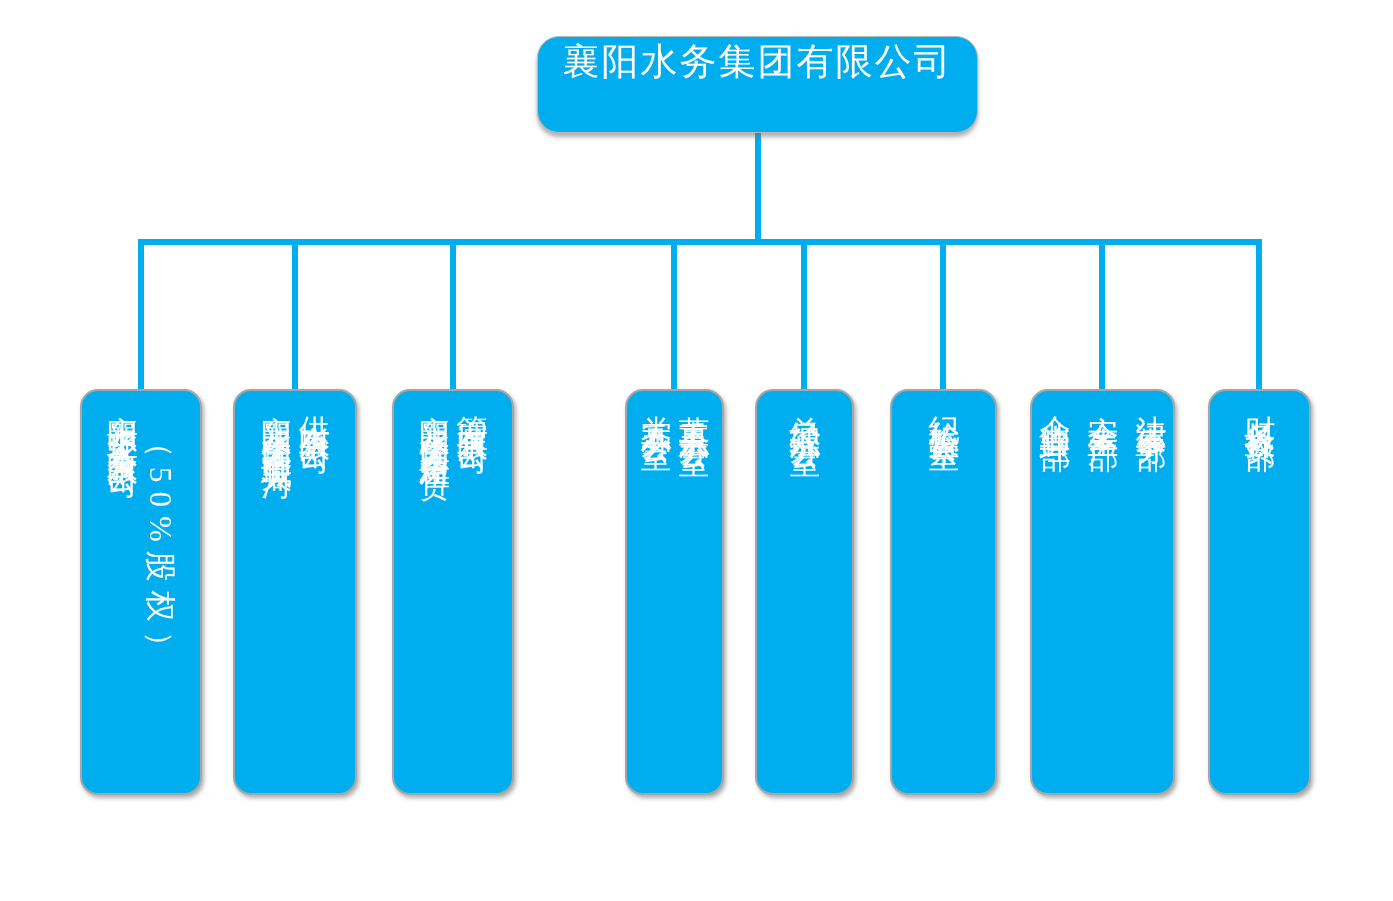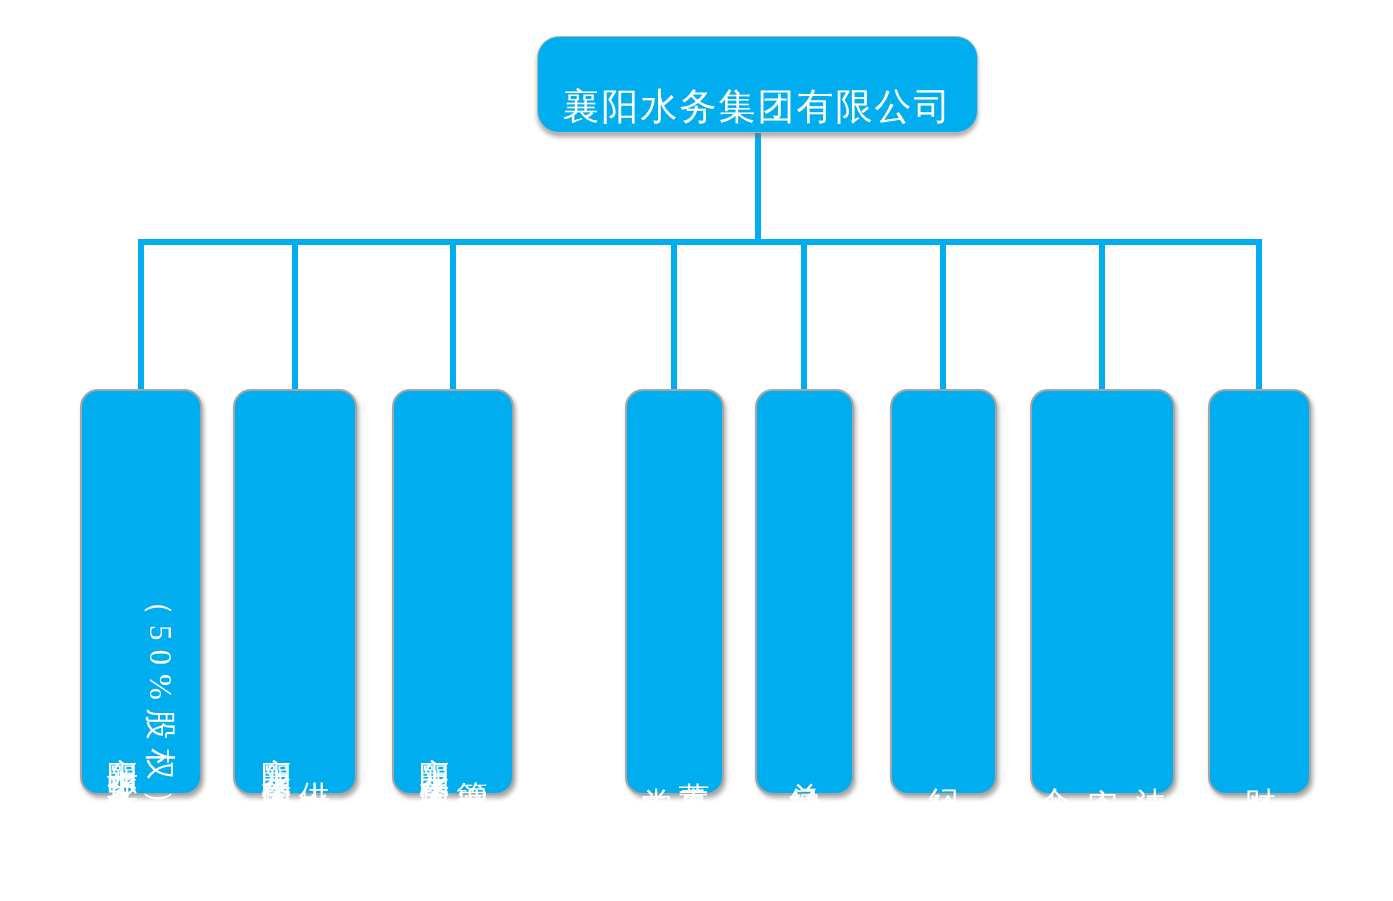--- a/index.html
+++ b/index.html
@@ -20,21 +20,21 @@
     position: absolute;
     background: var(--connector, #00AEEF);
   }
   
   .node {
     position: absolute;
     box-sizing: border-box;
     background: var(--node-fill, #00AEEF);
     color: var(--node-text, #ffffff);
     display: flex;
-    align-items: flex-end;
+    align-items: flex-start;
     justify-content: center;
     border: 2px solid var(--node-border, #A6A6A6);
     box-shadow: 2px 3px 4px rgba(110,110,110,0.55);
   }
   .node.root {
     border-radius: 22px;
     font-size: 37px;
     letter-spacing: 2px;
     white-space: nowrap;
     border: 1px solid #b8b8b8;

